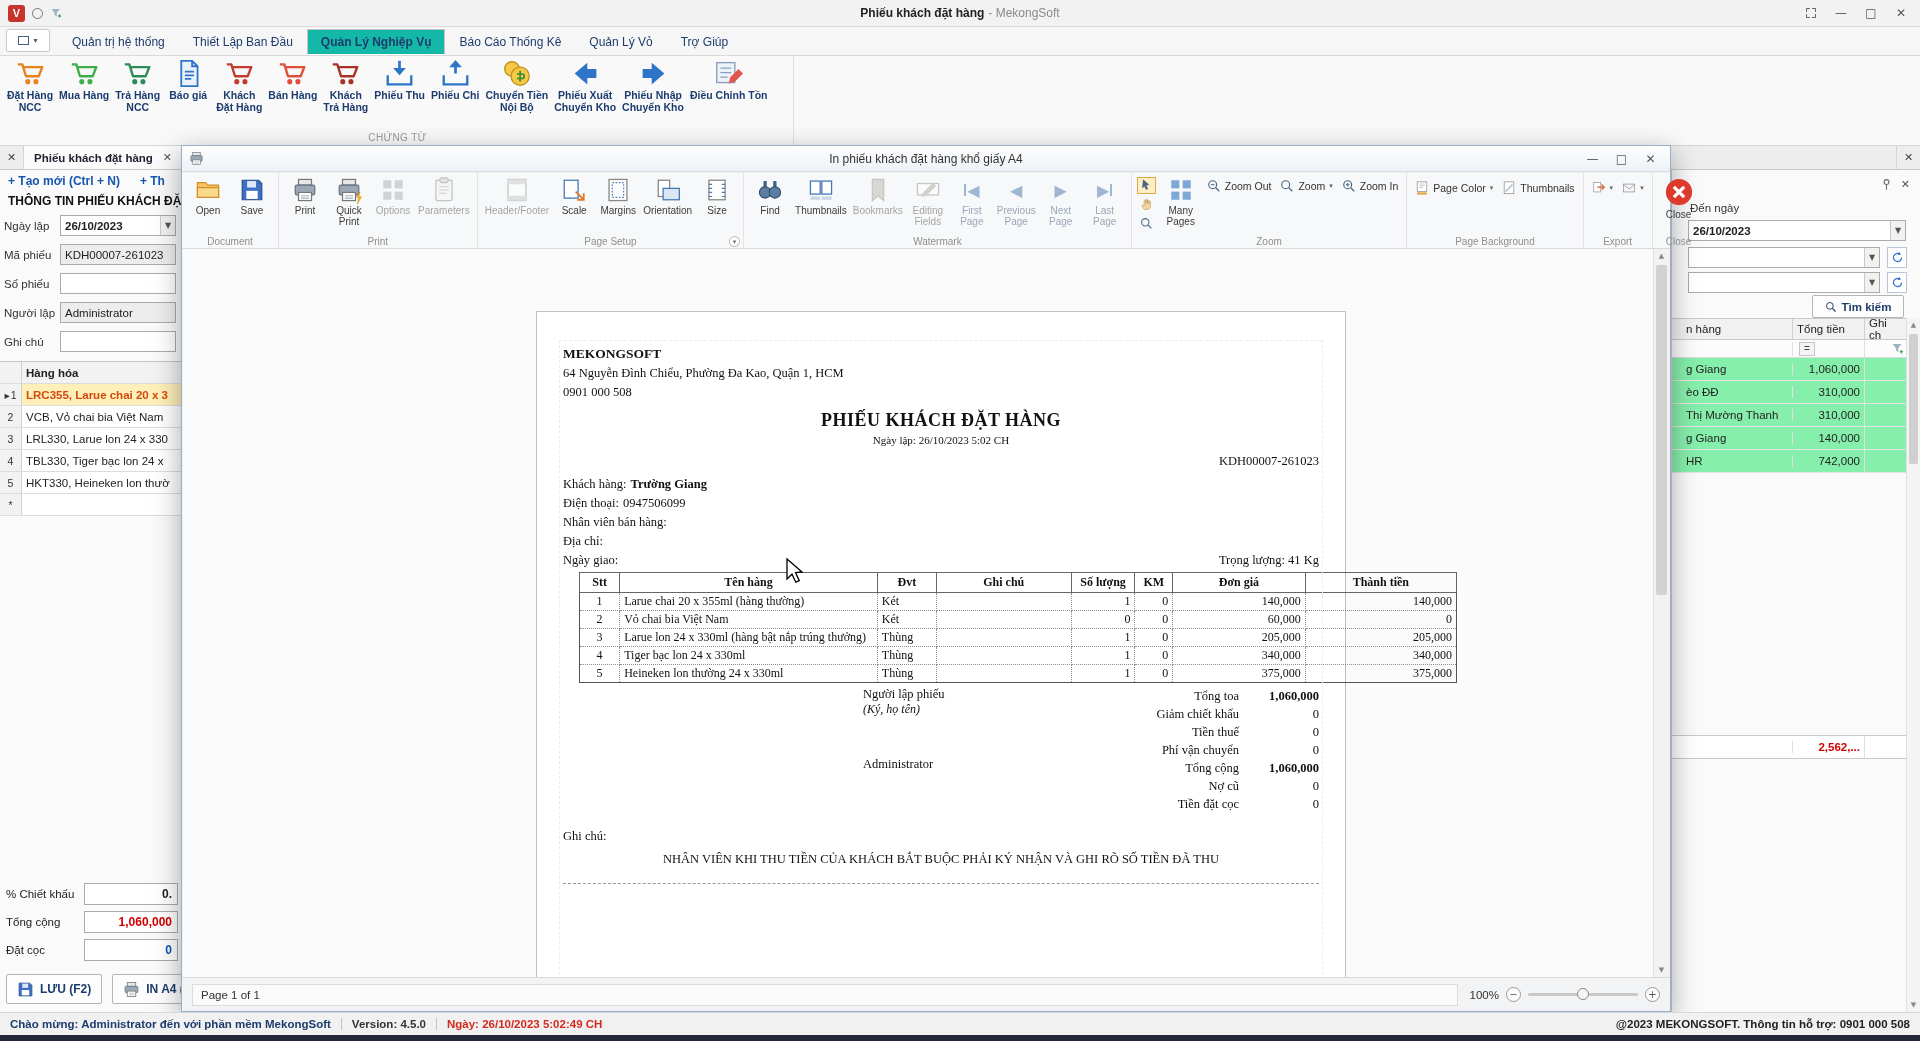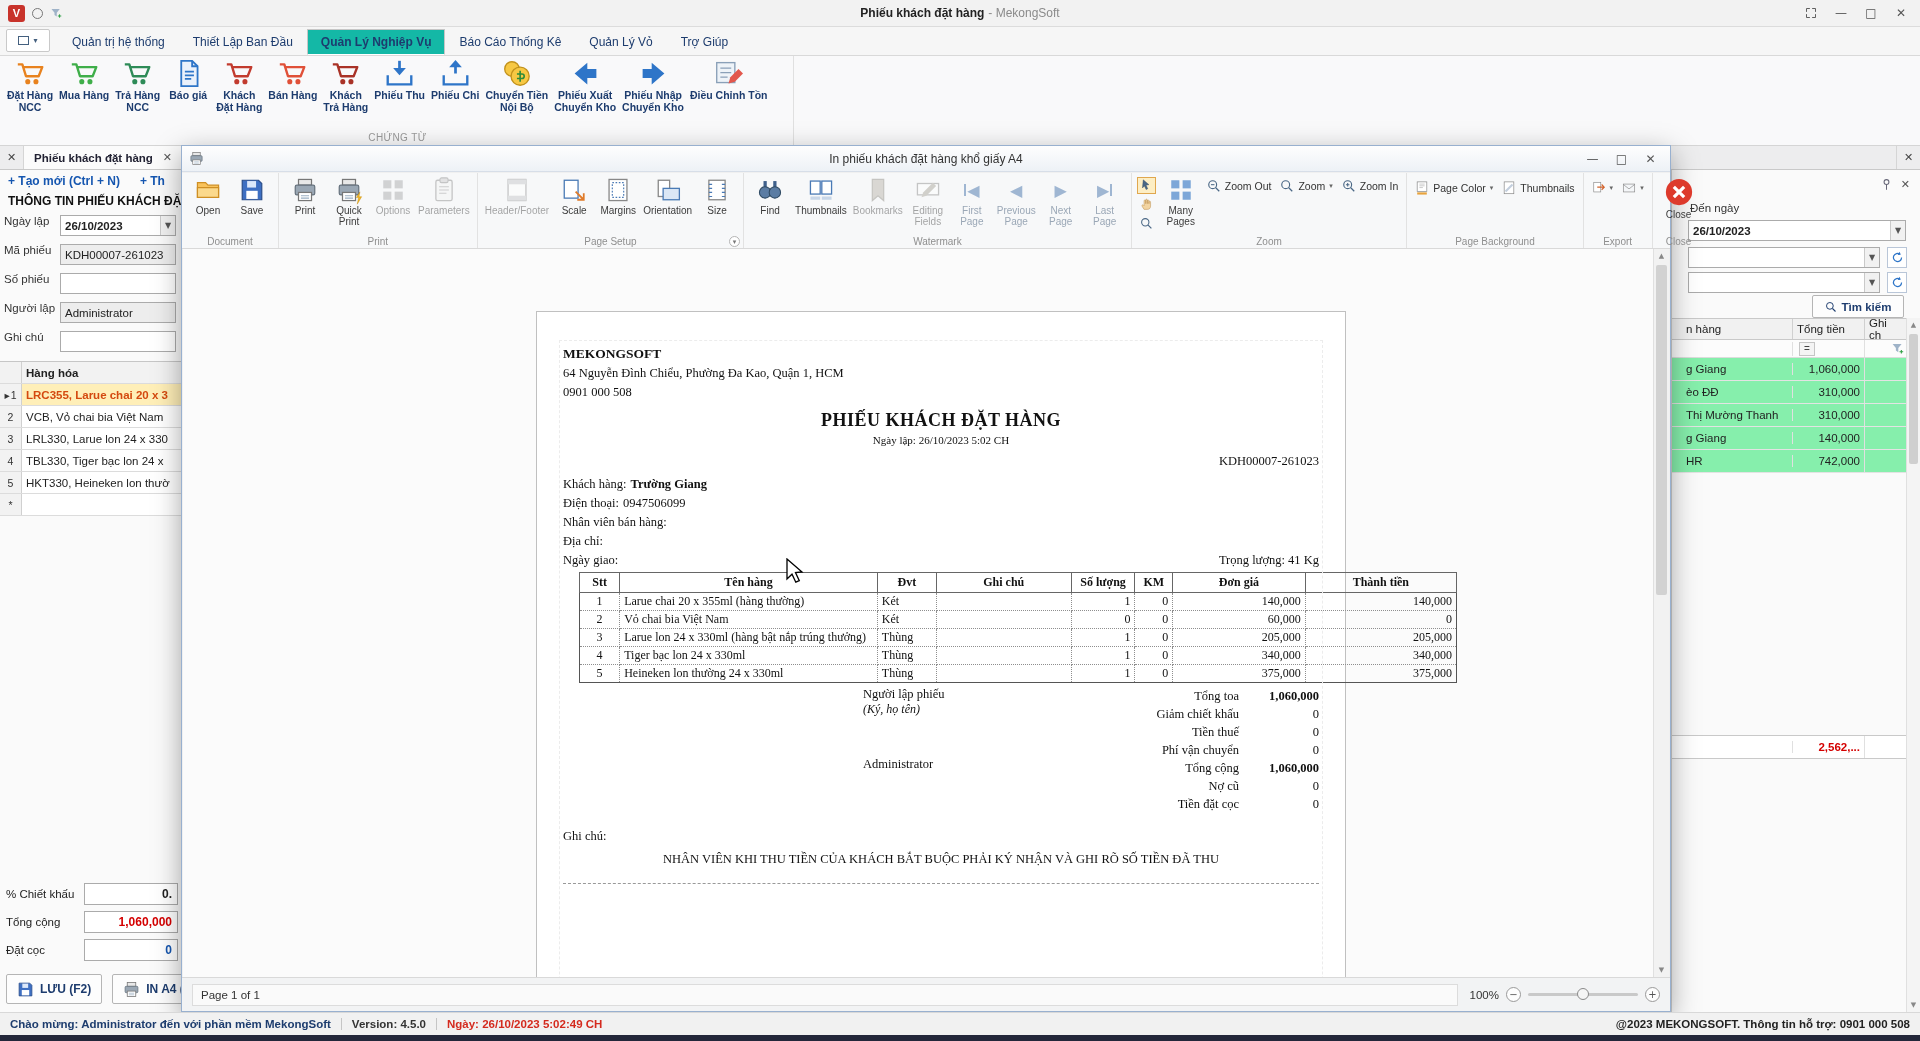--- a/index.html
+++ b/index.html
@@ -38,21 +38,21 @@
   
   .doctabs{position:absolute;top:146px;left:0;right:0;height:24px;background:#ededee;border-bottom:1px solid #c9c9c9;display:flex;align-items:stretch}
   .dt-close{width:24px;display:flex;align-items:center;justify-content:center;border-right:1px solid #d5d5d5;color:#444;font-size:11px}
   .dtab{background:#fbfbfb;border-right:1px solid #d0d0d0;display:flex;align-items:center;gap:10px;padding:0 10px;font-size:11.5px;color:#223;font-weight:bold}
   .dtab .x{color:#555;font-weight:normal;font-size:11px}
 
   
   .lpanel{position:absolute;top:170px;left:0;width:225px;bottom:29px;background:#fafafa;border-right:1px solid #d5d5d5}
   .lp-links{padding:4px 8px 2px;display:flex;gap:20px;font-size:12px;font-weight:bold;color:#1556b0;white-space:nowrap}
   .lp-title{padding:4px 8px 3px;font-size:12px;font-weight:bold;color:#111;white-space:nowrap;overflow:hidden}
-  .fr{display:flex;align-items:flex-start;padding:4px 0 4px 4px}
+  .fr{display:flex;align-items:center;padding:4px 0 4px 4px}
   .fr label{width:56px;font-size:11.5px;color:#333;flex:none}
   .fld{position:relative;width:116px;height:21px;border:1px solid #ababab;background:#fff;font-size:11.5px;display:flex;align-items:center;padding:0 4px;overflow:hidden}
   .fld.ro{background:#ededed}
   .fld.date{font-weight:bold}
   .fld .dd{position:absolute;right:0;top:0;bottom:0;width:15px;border-left:1px solid #c9c9c9;background:#f1f1f1;display:flex;align-items:center;justify-content:center;font-size:8px;color:#555}
   .fld input{border:0;outline:0;width:100%;height:100%;font:inherit;background:transparent}
   .lgrid{margin-top:5px;border-top:1px solid #c6c6c6}
   .lgr{display:flex;height:22px;border-bottom:1px solid #dcdcdc;background:#fff;font-size:11.5px;align-items:center}
   .lgr .n{width:22px;flex:none;background:#f2f2f2;border-right:1px solid #d0d0d0;height:100%;display:flex;align-items:center;justify-content:center;font-size:10.5px;color:#333;gap:1px}
   .lgr .t{padding:0 4px;white-space:nowrap;overflow:hidden;flex:1}

